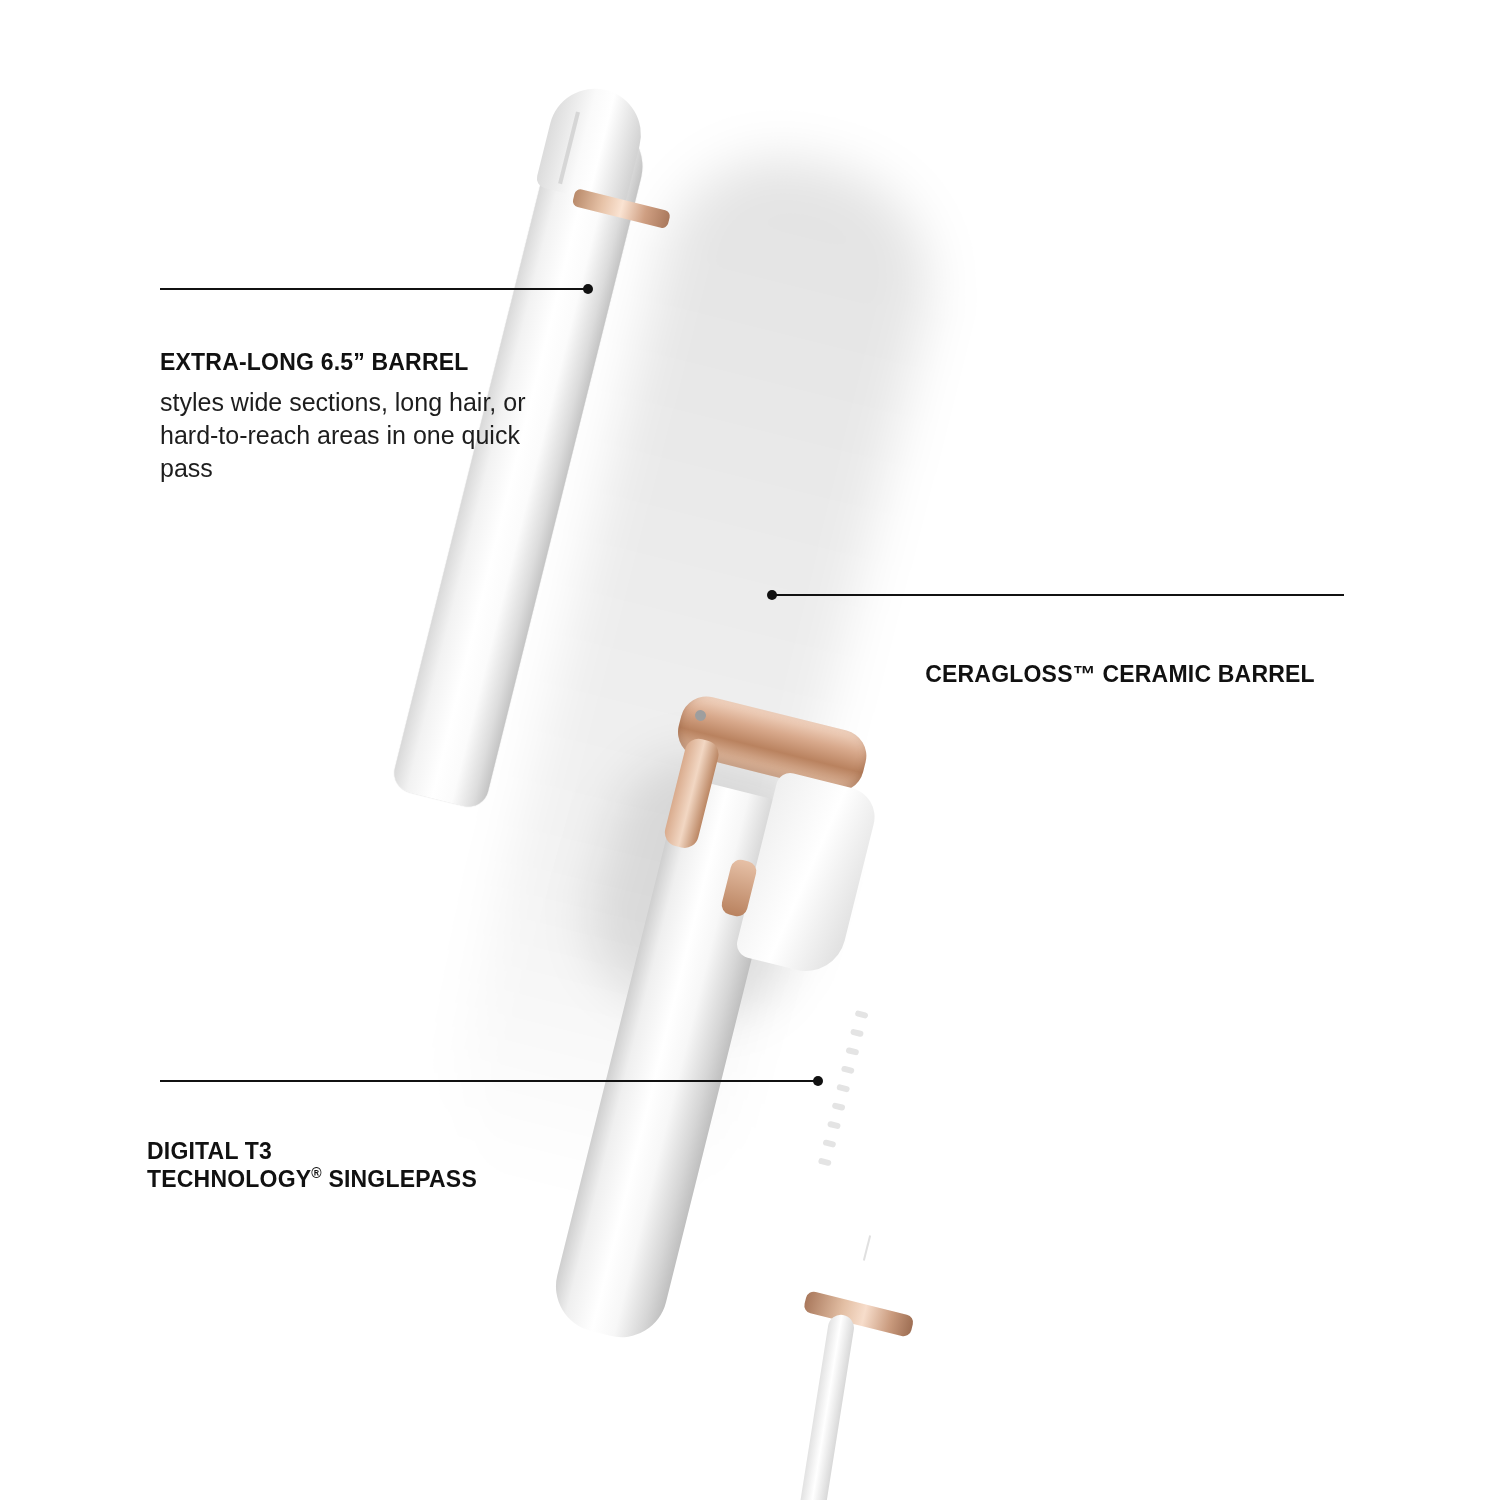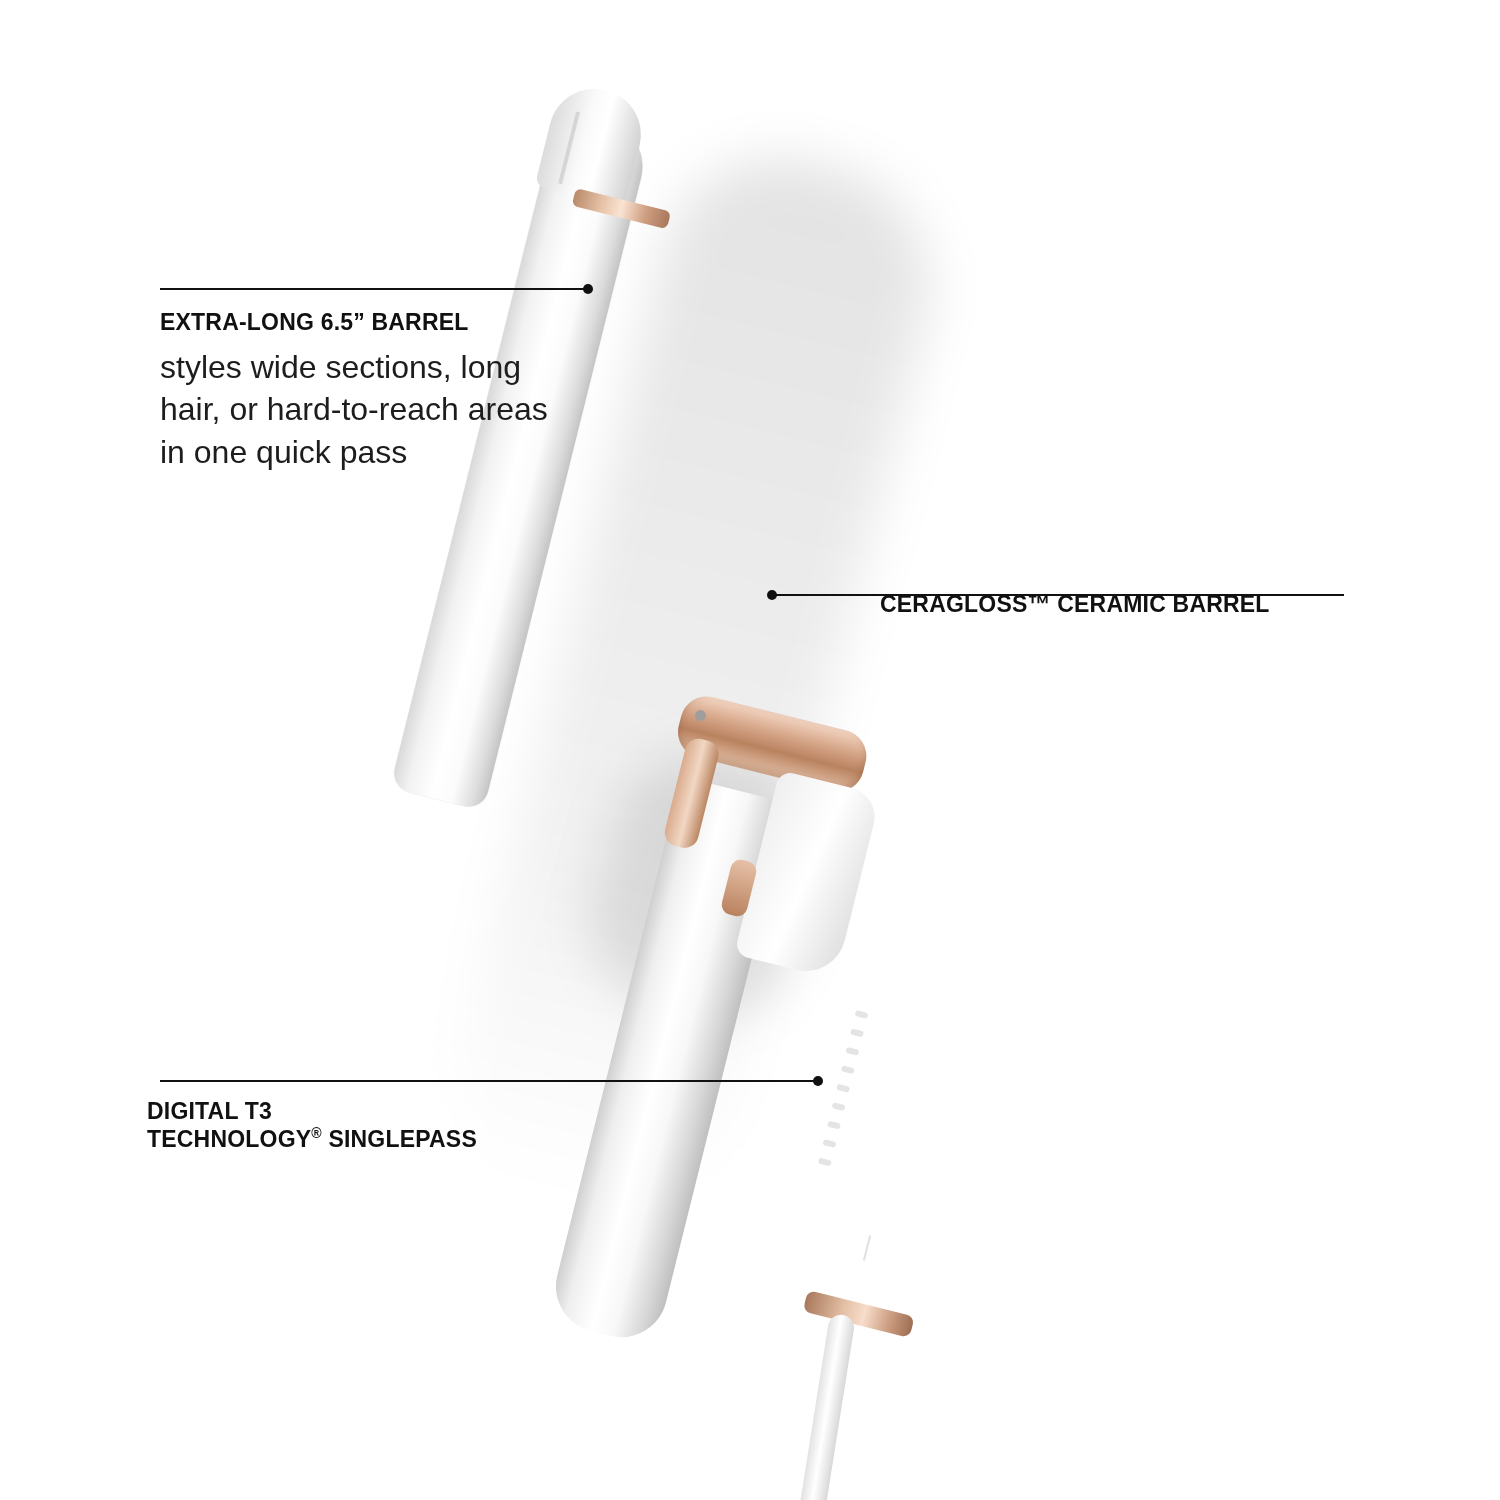--- a/index.html
+++ b/index.html
@@ -225,32 +225,33 @@
     top: 1145px;
     width: 2px;
     height: 26px;
     background: #e0e0e0;
     transform: rotate(14deg);
   }
 
   
   .callout {
     position: absolute;
+    margin-top: 40px;
   }
   .callout h3 {
     margin: 0 0 10px 0;
     font-size: 23px;
     font-weight: 700;
     letter-spacing: .2px;
     line-height: 1.22;
     color: #111111;
   }
   .callout p {
     margin: 0;
-    font-size: 32px;
+    font-size: 25px;
     line-height: 1.32;
     color: #1d1d1d;
     font-weight: 400;
   }
   .callout .sup {
     font-size: 14px;
     vertical-align: super;
   }
 
   .leader {
@@ -270,21 +271,21 @@
   .leader.left-dot .dot {
     right: auto;
     left: -5px;
   }
 
   
   #callout-barrel { left: 160px; top: 308px; width: 400px; }
   #leader-1 { left: 160px; top: 288px; width: 428px; }
 
   
-  #callout-ceramic { left: 880px; top: 590px; width: 480px; text-align: left; }
+  #callout-ceramic { left: 880px; top: 620px; width: 480px; text-align: center; }
   #leader-2 { left: 772px; top: 594px; width: 572px; }
 
   
   #callout-digital { left: 147px; top: 1097px; width: 430px; }
   #leader-3 { left: 160px; top: 1080px; width: 658px; }
 </style>
 </head>
 <body>
 
 <div id="stage">

